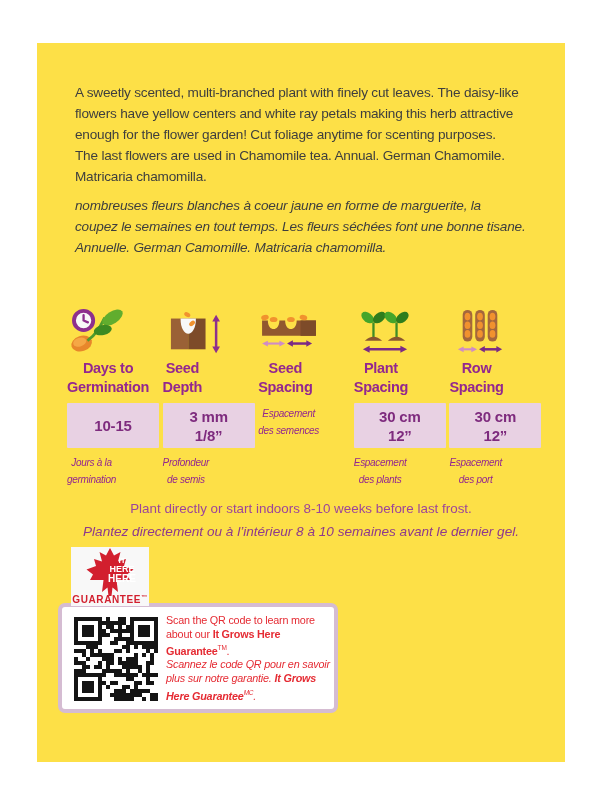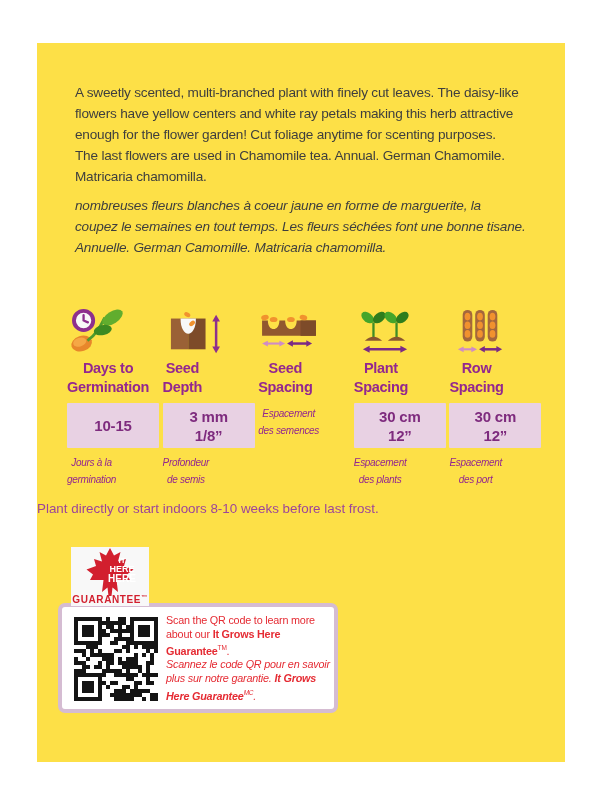--- a/index.html
+++ b/index.html
@@ -11,21 +11,21 @@
   .para-en { top:39px; font-weight:500; }
   .para-fr { top:152px; font-style:italic; }
 
   .info-table { position:absolute; left:30px; top:262px; width:478px; display:flex; }
   .col { width:95.6px; display:flex; flex-direction:column; align-items:flex-start; }
   .icon-box { height:52px; display:flex; align-items:flex-end; justify-content:center; }
   .lbl-en { margin-top:2px; height:40px; text-align:center; color:#93278f; font-size:14.5px; line-height:19px; font-weight:bold; letter-spacing:-0.3px; }
   .val-box { margin-top:4px; width:92px; height:45px; background:#e8d1e3; border-radius:1px; display:flex; flex-direction:column; align-items:center; justify-content:center; color:#7e2b7e; font-weight:bold; font-size:15px; line-height:19px; letter-spacing:-0.2px; }
   .lbl-fr { margin-top:6px; text-align:center; color:#93278f; font-size:10px; line-height:17px; font-style:italic; font-weight:500; letter-spacing:-0.3px; }
 
-  .sow-en { position:absolute; left:0; top:458px; width:528px; text-align:left; color:#9c459a; font-size:13.4px; font-weight:500; }
+  .sow-en { position:absolute; left:0; top:458px; width:528px; text-align:center; color:#9c459a; font-size:13.4px; font-weight:500; }
   .sow-fr { position:absolute; left:0; top:481px; width:528px; text-align:center; color:#8e3a8c; font-size:13.6px; font-style:italic; }
 
   .qr-panel { position:absolute; left:21px; top:560px; width:280px; height:110px; background:#fff; border:4px solid #d5bcd2; border-radius:7px; }
   .qr-code { position:absolute; left:12px; top:10px; width:84px; height:84px; }
   .qr-text { position:absolute; left:104px; top:7px; width:165px; color:#e52b33; font-size:10.8px; line-height:13.6px; letter-spacing:-0.2px; }
   .qr-text .fr { font-style:italic; }
   .qr-text b { font-weight:bold; }
   .qr-text sup { font-size:6.5px; }
 
   .grow-logo { position:absolute; left:34px; top:504px; width:78px; text-align:center; background:#f8f8f8; padding-bottom:1px; }
@@ -200,20 +200,21 @@
             <div>12”</div>
         </div>
         <div class="lbl-fr">
           <div>Espacement</div>
             <div>des port</div>
         </div>
       </div>
     </div>
 
     <div class="sow-en">Plant directly or start indoors 8-10 weeks before last frost.</div>
+    <div class="sow-fr">Plantez directement ou à l’intérieur 8 à 10 semaines avant le dernier gel.</div>
 
     <div class="qr-panel">
       <div class="qr-code"><svg width="84" height="84" viewBox="0 0 84 84" fill="#141414">
             <rect x="0" y="0" width="4" height="4"></rect>
             <rect x="4" y="0" width="4" height="4"></rect>
             <rect x="8" y="0" width="4" height="4"></rect>
             <rect x="12" y="0" width="4" height="4"></rect>
             <rect x="16" y="0" width="4" height="4"></rect>
             <rect x="20" y="0" width="4" height="4"></rect>
             <rect x="24" y="0" width="4" height="4"></rect>

